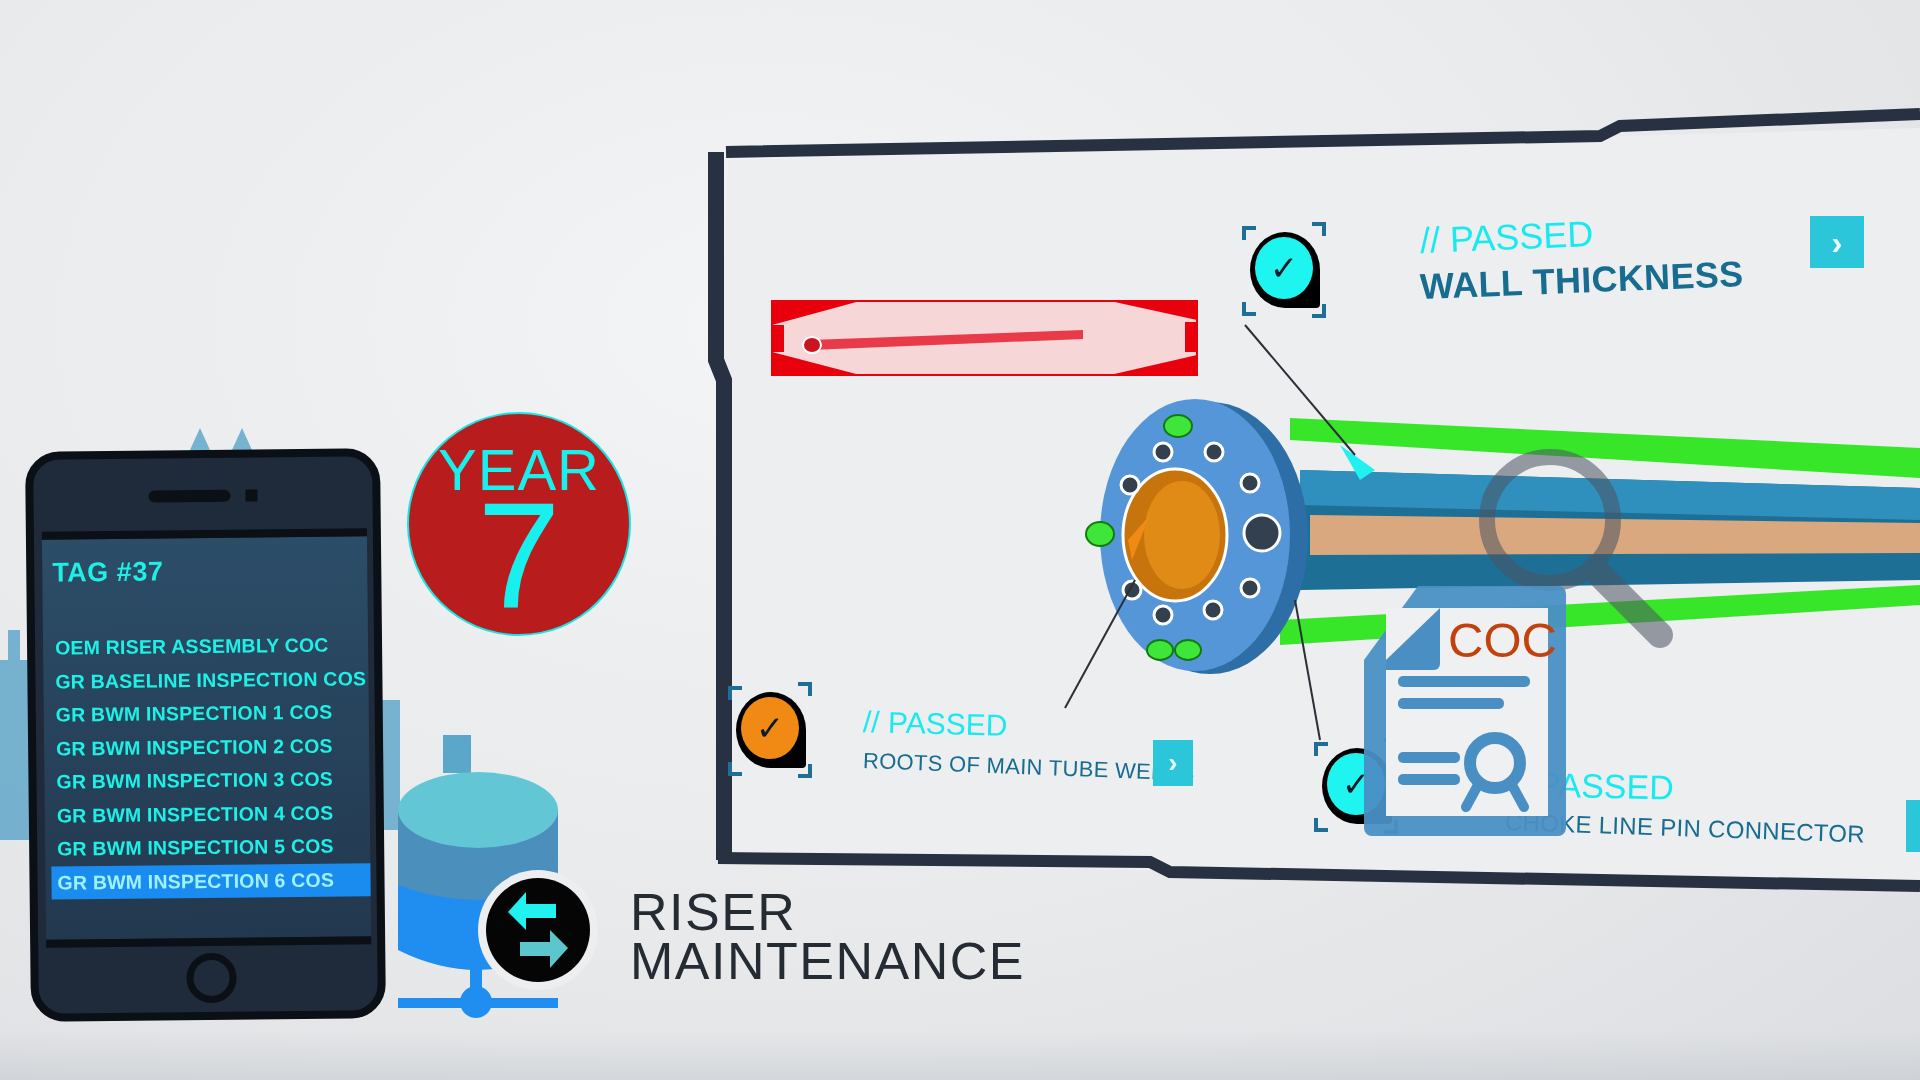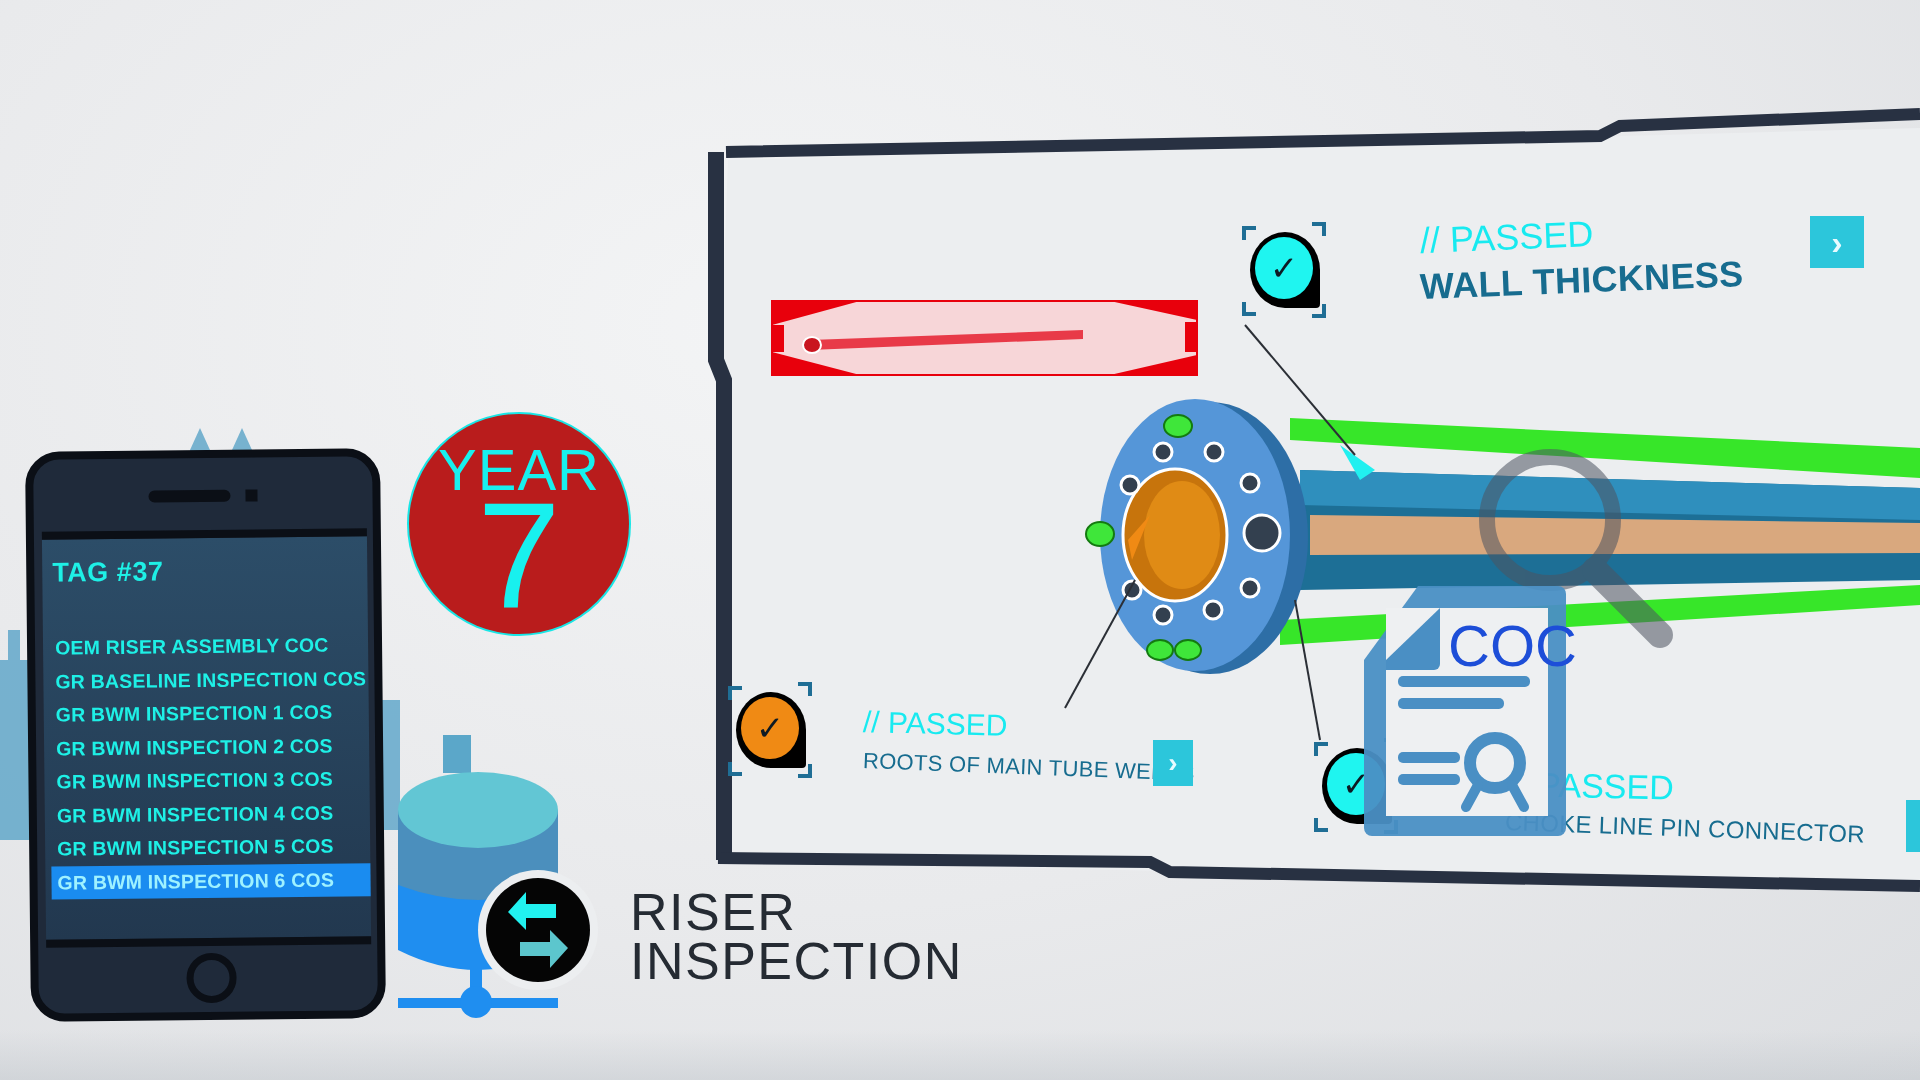--- a/index.html
+++ b/index.html
@@ -182,33 +182,33 @@
   <path d="M28 80 L82 28 V84 a6 6 0 0 1 -6 6 H28z" fill="#4a8fc4"></path>
   <g fill="#4a8fc4">
       <rect x="40" y="96" width="132" height="11" rx="5"></rect>
       <rect x="40" y="118" width="106" height="11" rx="5"></rect>
     <rect x="40" y="172" width="62" height="11" rx="5"></rect>
       <rect x="40" y="194" width="62" height="11" rx="5"></rect>
     </g>
   <circle cx="137" cy="183" r="25" fill="none" stroke="#4a8fc4" stroke-width="12"></circle>
   <path d="M120 205 l-12 22 M154 205 l12 22" stroke="#4a8fc4" stroke-width="10" stroke-linecap="round"></path>
 </svg>
-<div class="abs" style="left:1448px;top:612px;font-size:58px;color:#1d4ed8">COC</div>
+<div class="abs" style="left:1448px;top:612px;font-size:49px;color:#c2410c">COC</div>
 
 <svg class="abs" style="left:388px;top:730px" width="220" height="300" viewBox="0 0 220 300">
   <rect x="55" y="5" width="28" height="38" fill="#5ba7c9"></rect>
   <path d="M10 80 V220 q80 40 160 0 V80z" fill="#1f8ef0"></path>
   <path d="M10 80 V155 q80 30 160 0 V80z" fill="#4b8fbd"></path>
   <ellipse cx="90" cy="80" rx="80" ry="38" fill="#62c6d4"></ellipse>
   <rect x="82" y="220" width="12" height="40" fill="#1f8ef0"></rect>
   <rect x="10" y="268" width="160" height="10" fill="#1f8ef0"></rect>
   <circle cx="88" cy="272" r="16" fill="#1f8ef0"></circle>
   <circle cx="150" cy="200" r="60" fill="#eceef0"></circle>
   <circle cx="150" cy="200" r="52" fill="#050505"></circle>
   <path d="M120 182 l18 -20 v12 h30 v14 h-30 v12z" fill="#21f2f0"></path>
   <path d="M180 218 l-18 20 v-12 h-30 v-14 h30 v-12z" fill="#5cc6cd"></path>
 </svg>
 <div class="abs db-title">
   <div>RISER</div>
-  <div>INSPECTION</div>
+  <div>MAINTENANCE</div>
 </div>
 
 <div class="abs" style="left:0;top:1030px;width:1920px;height:50px;background:linear-gradient(180deg,rgba(200,205,210,0),rgba(190,196,202,0.45))"></div>
 
 </body></html>

